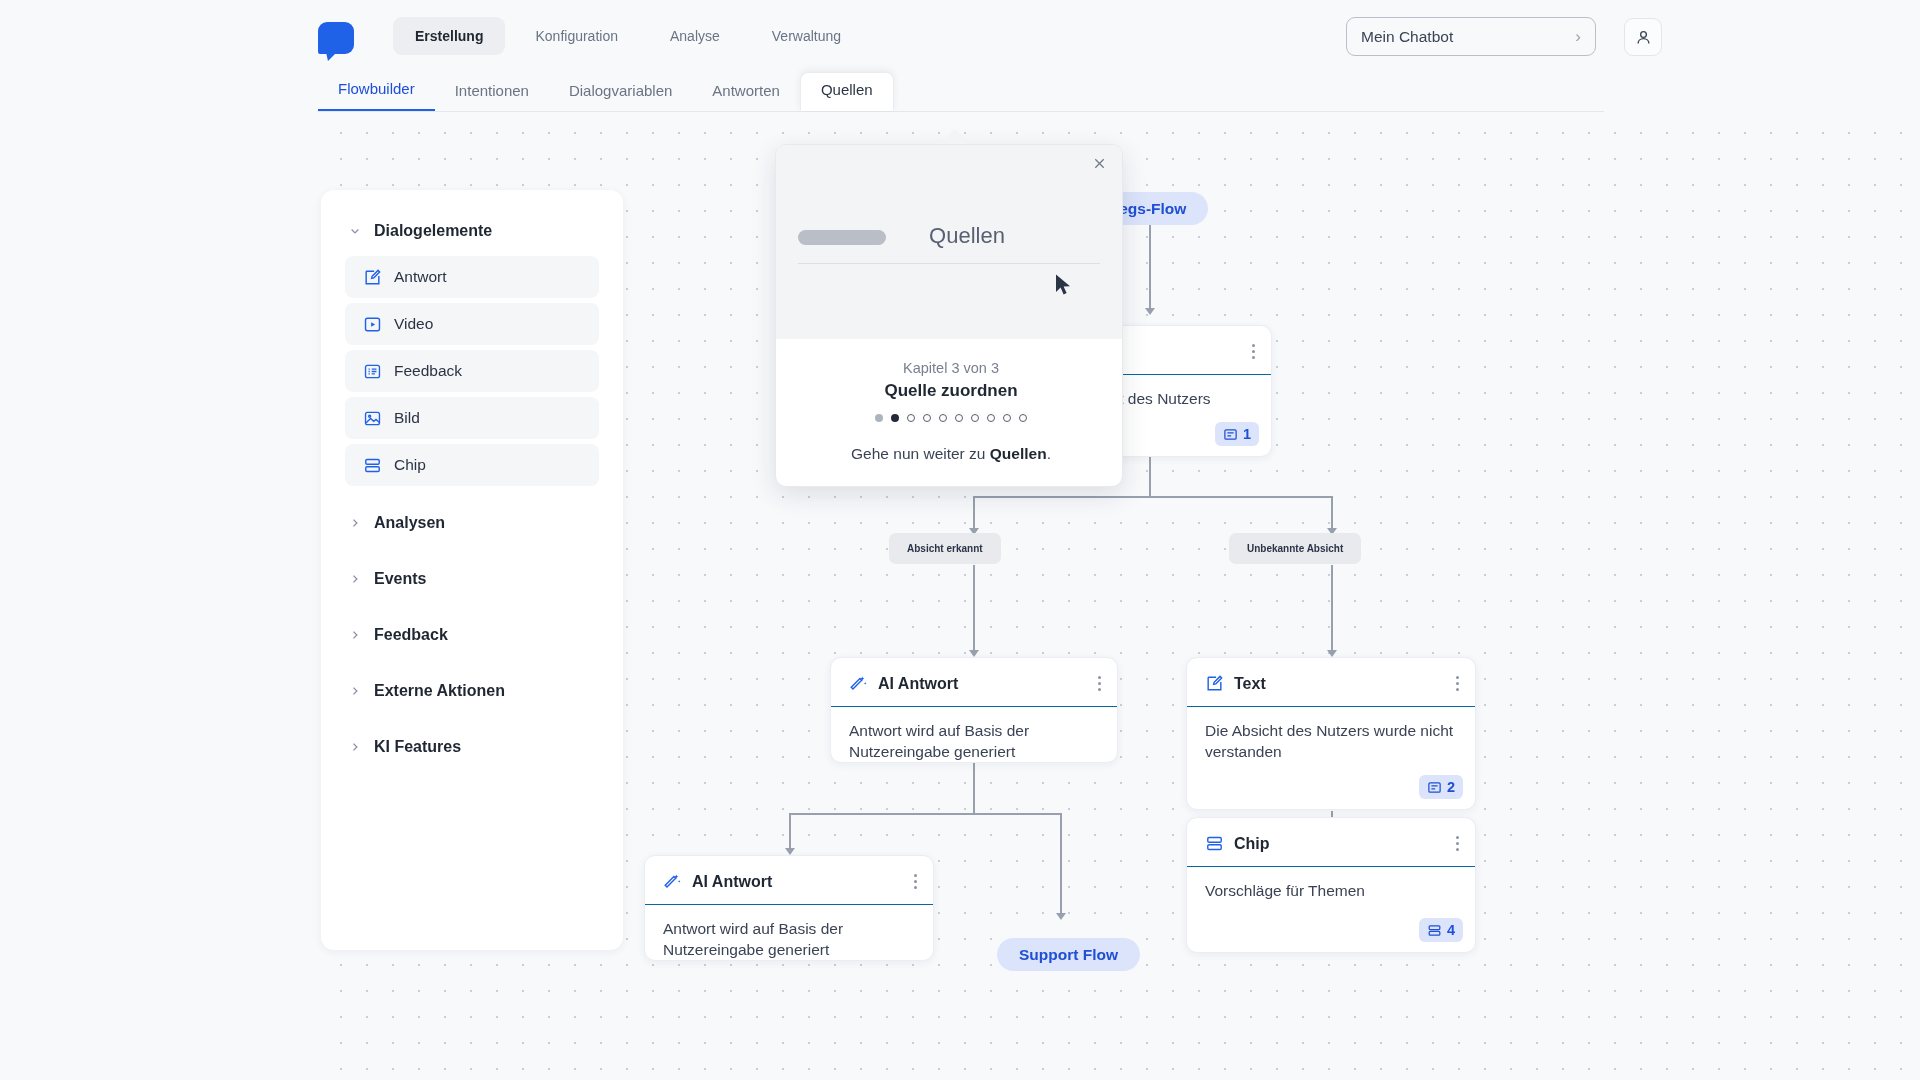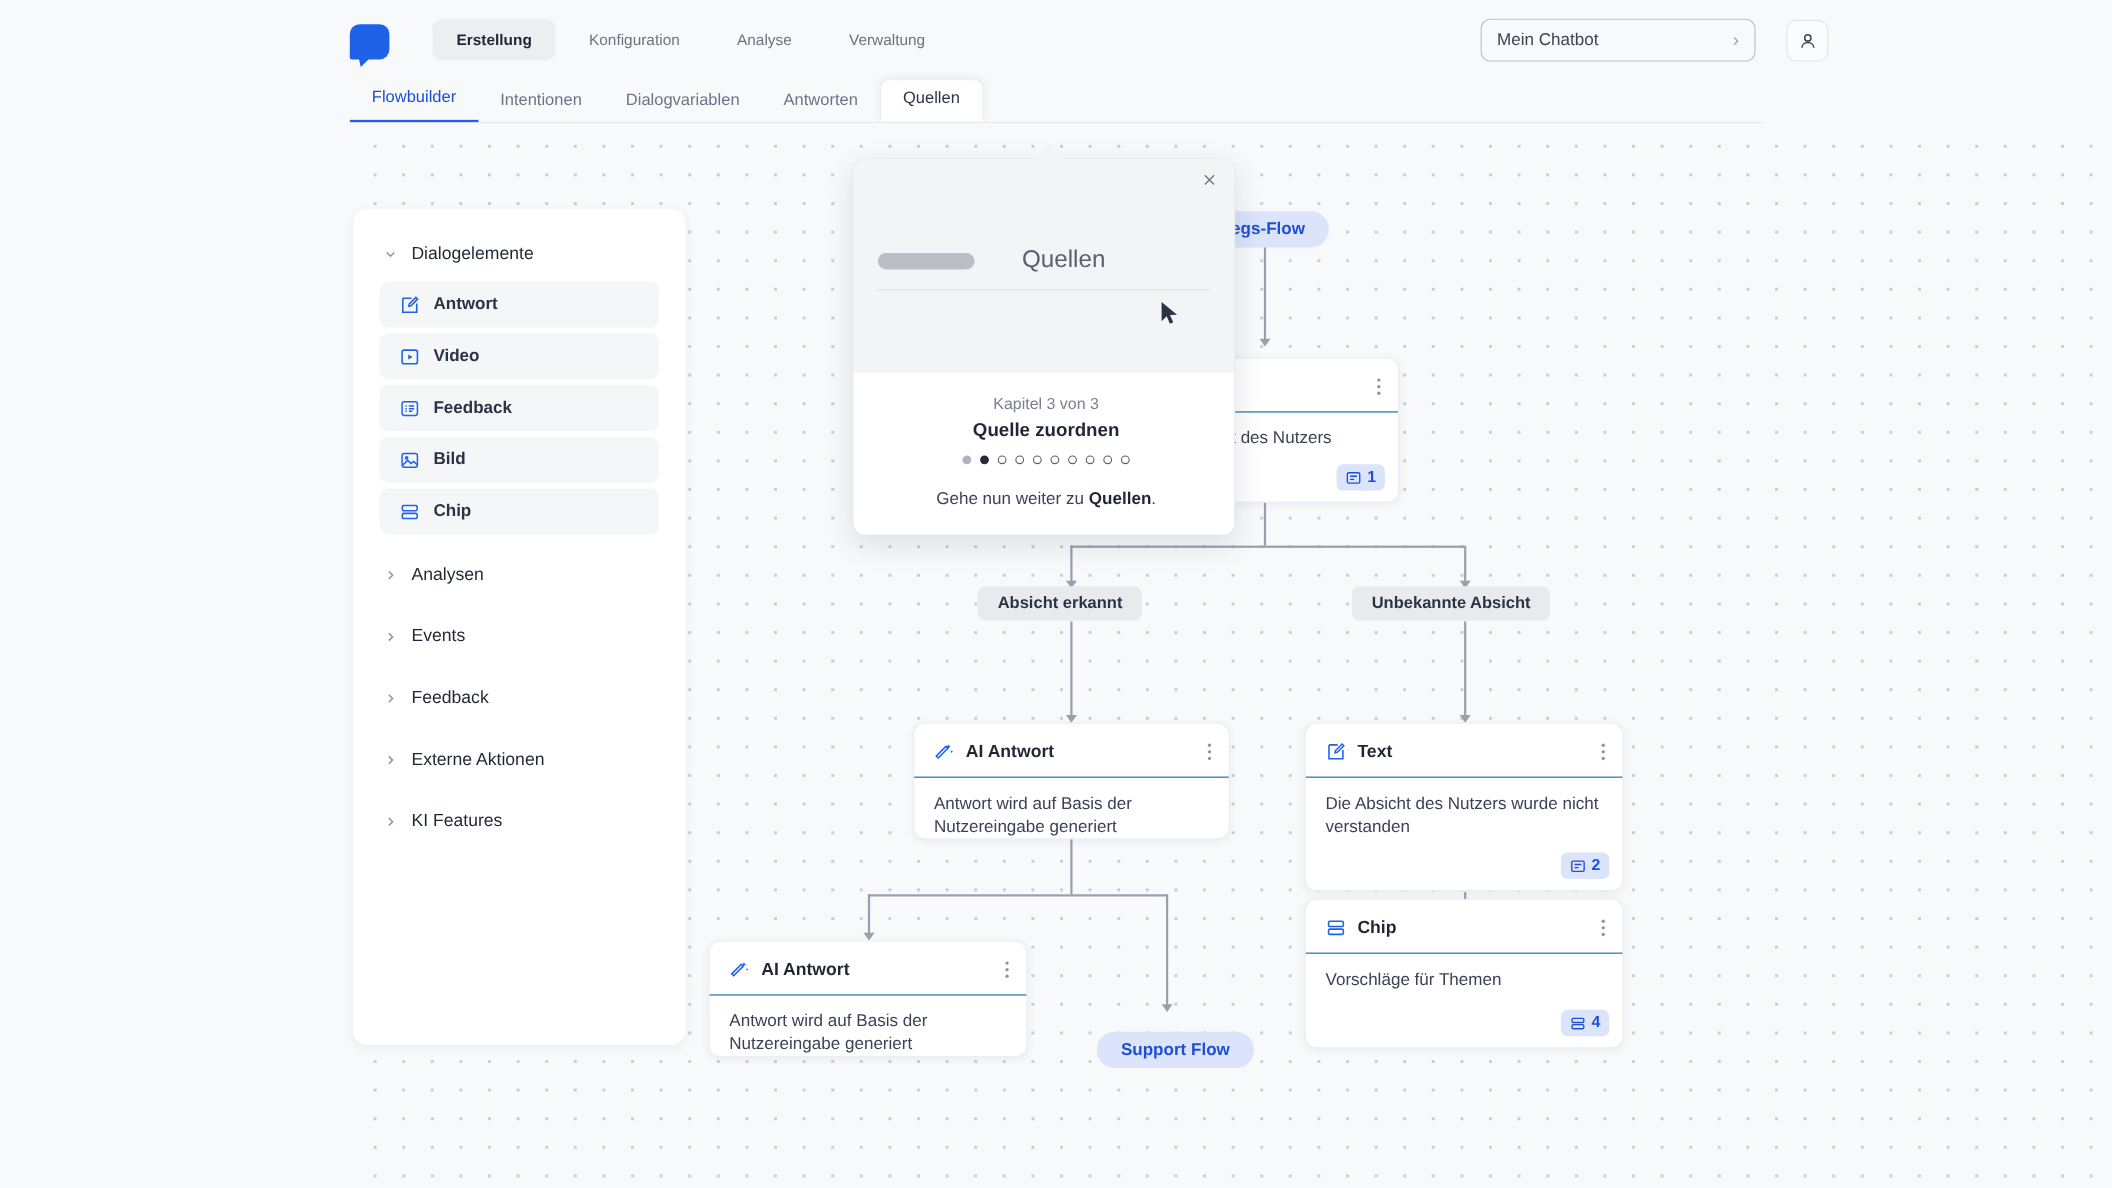--- a/index.html
+++ b/index.html
@@ -76,43 +76,43 @@
 
   
   .sidebar {
     position: absolute; left: 321px; top: 190px; width: 302px; height: 760px;
     background: #fff; border-radius: 13px; box-shadow: 0 2px 10px rgba(30,40,60,.06);
     padding: 22px 0 0 0;
   }
   .sb-group {
     display: flex; align-items: center; gap: 13px;
     padding: 0 0 0 28px; height: 38px; cursor: pointer;
-    font-size: 16px; font-weight: 400; color: #1f2733;
+    font-size: 16px; font-weight: 700; color: #1f2733;
   }
   .sb-caret { width: 12px; height: 12px; flex: none; color: #9aa3b2; display: flex; align-items: center; }
   .sb-item {
     display: flex; align-items: center; gap: 12px;
     margin: 5px 24px; height: 42px; padding-left: 18px;
     background: #f4f6f8; border-radius: 8px; cursor: pointer;
     font-size: 15.5px; color: #2b3445;
   }
-  .sb-items-wrap { margin-top: 6px; font-weight: bold; }
+  .sb-items-wrap { margin-top: 6px; }
   .sb-groups-wrap .sb-group { margin-top: 18px; }
   .ic { width: 19px; height: 19px; flex: none; display: block; }
 
   
   .pill {
     position: absolute; border-radius: 999px; background: #dbe4fb;
     color: #1f4fd4; font-weight: 700; font-size: 15.5px;
     display: flex; align-items: center; justify-content: center;
     padding: 0 22px; height: 33px; cursor: pointer; white-space: nowrap;
   }
   .branch-label {
     position: absolute; border-radius: 7px; background: #e8eaee;
-    color: #2b3445; font-size: 15px; font-weight: 600;
+    color: #2b3445; font-size: 10px; font-weight: 600;
     display: flex; align-items: center; justify-content: center;
     height: 31px; padding: 0 18px; cursor: pointer; white-space: nowrap;
   }
   .card {
     position: absolute; background: #fff; border: 1px solid #eaedf2;
     border-radius: 11px; box-shadow: 0 2px 8px rgba(30,40,60,.06);
     cursor: pointer;
   }
   .card-head {
     display: flex; align-items: center; gap: 10px;

